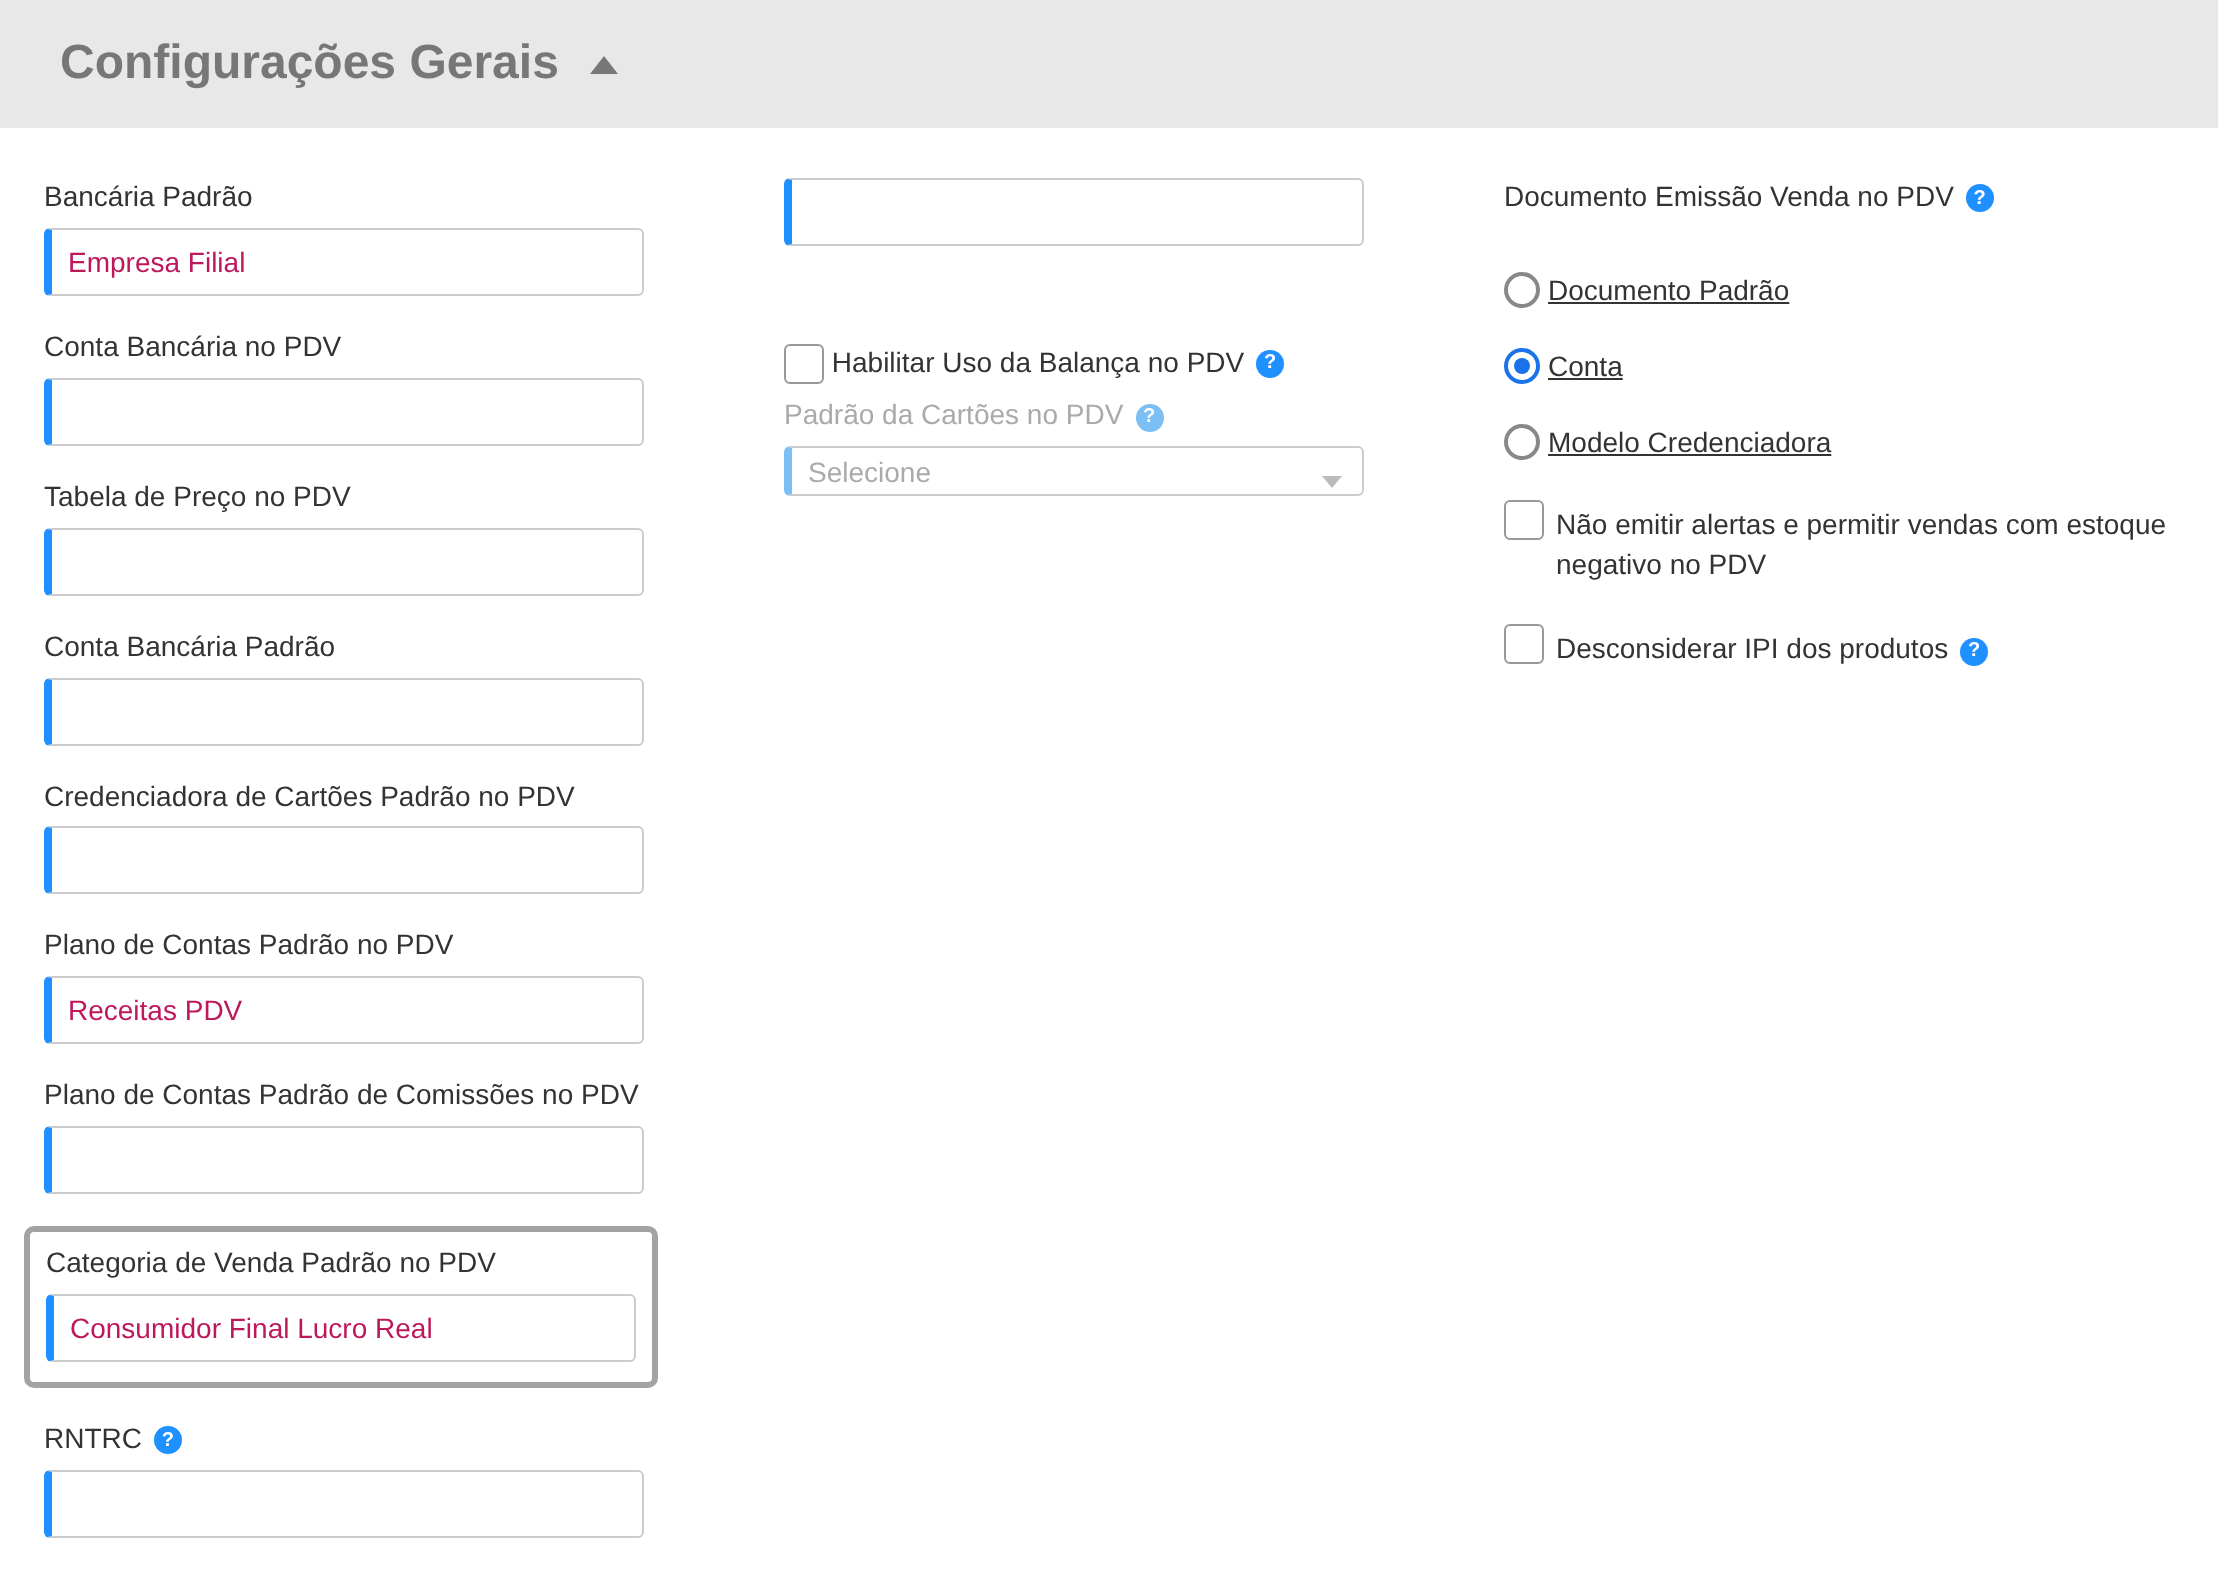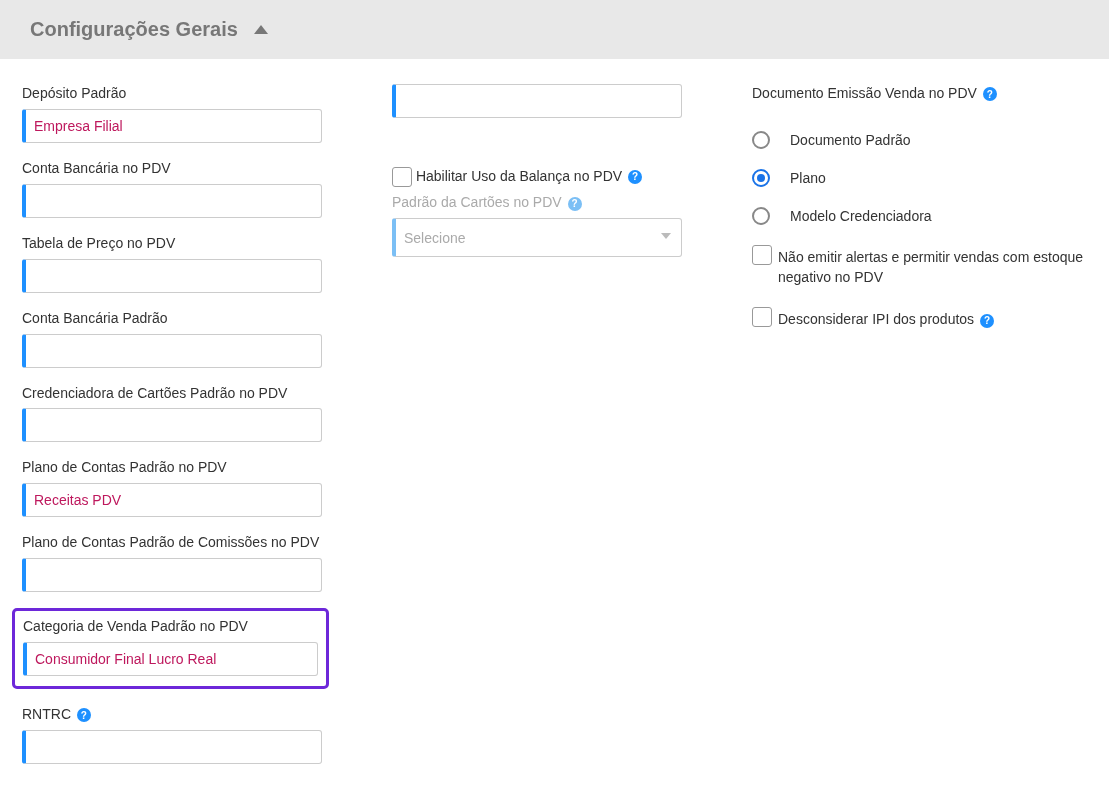--- a/index.html
+++ b/index.html
@@ -11,21 +11,21 @@
       width: 1109px;
     }
     .panel-header {
       background: #e8e8e8;
       padding: 18px 30px;
       display: flex;
       align-items: center;
       gap: 12px;
     }
     .panel-title {
-      font-size: 20px;
+      font-size: 24px;
       font-weight: bold;
       color: #777;
     }
     .chevron-up {
       width: 0; height: 0;
       border-left: 7px solid transparent;
       border-right: 7px solid transparent;
       border-bottom: 9px solid #777;
       margin-left: 4px;
     }
@@ -57,21 +57,21 @@
       border-left: 4px solid #1e90ff;
       border-radius: 3px;
       padding: 0 8px;
       font-size: 14px;
       color: #be185d;
       background: #fff;
       outline: none;
     }
     .select-input {
       width: 100%;
-      height: 39px;
+      height: 25px;
       border: 1px solid #ccc;
       border-left: 4px solid #7bbff5;
       border-radius: 3px;
       padding: 0 28px 0 8px;
       font-size: 14px;
       color: #aaa;
       background: #fff;
       position: relative;
       display: flex;
       align-items: center;
@@ -79,21 +79,21 @@
     .select-caret {
       position: absolute;
       right: 10px;
       top: 14px;
       width: 0; height: 0;
       border-left: 5px solid transparent;
       border-right: 5px solid transparent;
       border-top: 6px solid #bbb;
     }
     .highlight-box {
-      border: 3px solid #6d28d9;
+      border: 3px solid #a3a3a3;
       border-radius: 5px;
       padding: 6px 8px 10px 8px;
       margin-left: -10px;
       margin-right: -7px;
       margin-bottom: 16px;
     }
     .highlight-box .field { margin-bottom: 0; }
     .help-icon {
       display: inline-flex;
       align-items: center;
@@ -125,22 +125,23 @@
     }
     .checkbox-label {
       font-size: 14px;
       color: #333;
       line-height: 1.45;
       padding-top: 2px;
     }
     .radio-row {
       display: flex;
       align-items: center;
-      gap: 20px;
+      gap: 4px;
       margin-bottom: 20px;
+      text-decoration: underline;
     }
     .radio {
       flex: 0 0 18px;
       width: 18px; height: 18px;
       border: 2px solid #888;
       border-radius: 50%;
       background: #fff;
       position: relative;
       cursor: pointer;
     }
@@ -176,21 +177,21 @@
 <div class="panel-header">
   <span class="panel-title">Configurações Gerais</span>
   <span class="chevron-up"></span>
 </div>
 
 <div class="panel-body">
 
   <div class="col">
 
     <div class="field">
-      <label class="field-label">Depósito Padrão</label>
+      <label class="field-label">Bancária Padrão</label>
       <input class="text-input" type="text" value="Empresa Filial" style="">
     </div>
 
     <div class="field">
       <label class="field-label">Conta Bancária no PDV</label>
       <input class="text-input" type="text" value="" style="">
     </div>
 
     <div class="field">
       <label class="field-label">Tabela de Preço no PDV</label>
@@ -268,21 +269,21 @@
       <span class="help-icon">?</span>
     </div>
 
     <div class="radio-row">
       <span class="radio"></span>
       <span class="radio-label">Documento Padrão</span>
     </div>
 
     <div class="radio-row">
       <span class="radio checked"></span>
-      <span class="radio-label">Plano</span>
+      <span class="radio-label">Conta</span>
     </div>
 
 
     <div class="radio-row">
       <span class="radio"></span>
       <span class="radio-label">Modelo Credenciadora</span>
     </div>
 
     <div class="checkbox-row mt-cb">
       <span class="checkbox"></span>

